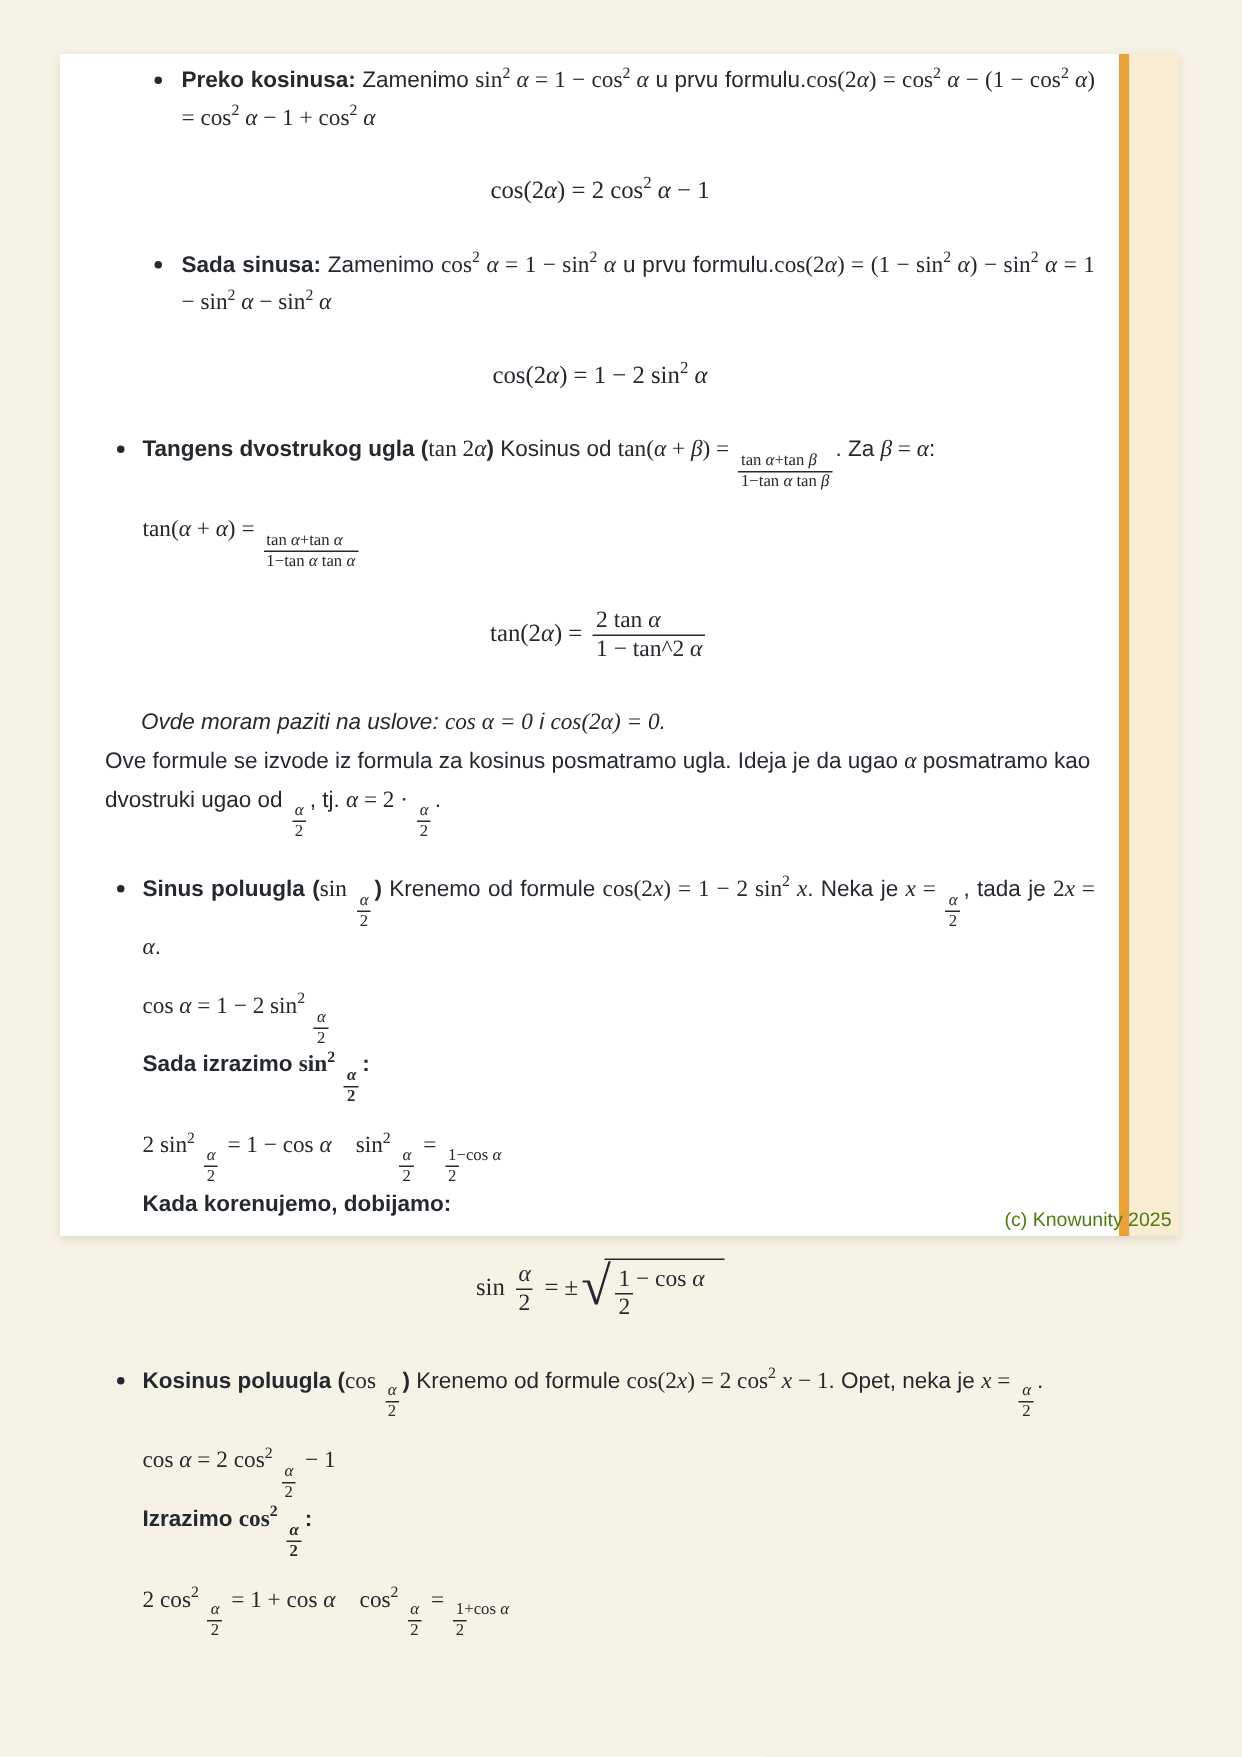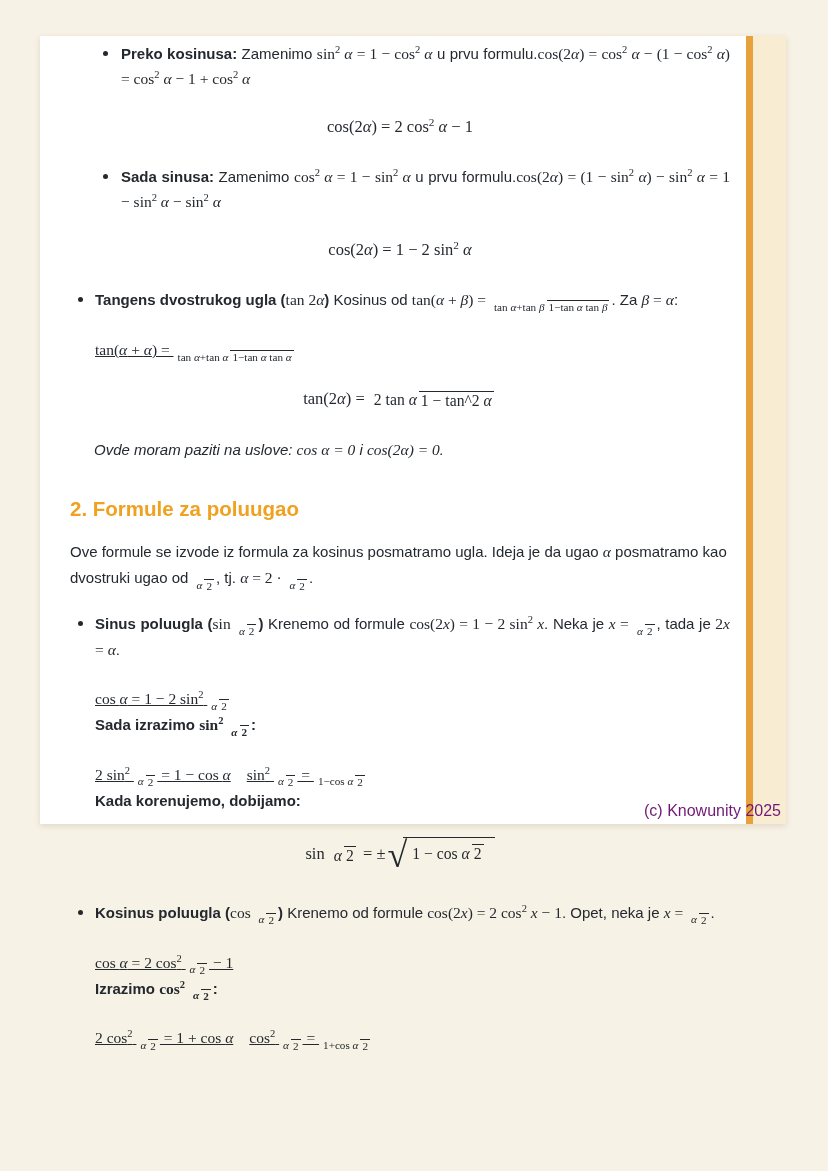--- a/index.html
+++ b/index.html
@@ -13,54 +13,54 @@
     background:#ffffff;box-shadow:0 2px 6px rgba(120,100,60,.18);
   }
   .stripe{position:absolute;top:0;bottom:0;right:33px;width:7px;background:#e9a13b;}
   .margin-strip{position:absolute;top:0;bottom:0;right:0;width:33px;background:#f8ecd3;}
   .content{position:absolute;left:30px;top:6px;width:660px;}
   
   .m{font-family:"Liberation Serif",serif;font-size:15.5px;}
   .m i{font-style:italic;}
   sup{font-size:.68em;line-height:0;}
   .frac{
-    display:inline-flex;flex-direction:row;align-items:center;
+    display:inline-flex;flex-direction:column;align-items:flex-start;
     font-size:.72em;line-height:1.15;vertical-align:-.5em;margin:0 2px;text-align:center;
   }
   .frac .fn{padding:0 2px;}
   .frac .fd{border-top:1px solid currentColor;padding:0 2px;}
   
   .bullet{display:flex;align-items:flex-start;}
   .dot{width:5px;height:5px;border-radius:50%;background:#24292f;flex:none;margin-top:9px;}
   .l2{padding-left:33px;margin:0 0 6px;}
   .l2 .dot{margin-right:13px;}
   .l1{padding-left:8px;}
   .l1 .dot{margin-right:12px;}
   .bcontent{flex:1;min-width:0;}
   .bt{margin:0;line-height:1.6;text-align:justify;}
   .bt b{font-weight:700;}
-  .eqline{margin:24px 0 0;line-height:1.55;text-decoration:underline;}
+  .eqline{margin:14px 0 0;line-height:1.55;}
   .tline{margin:0;line-height:1.6;font-weight:bold;}
   .gap2{margin-left:16px;}
   
   .display{
     text-align:center;font-family:"Liberation Serif",serif;font-size:16.5px;
     margin:24px 0 28px;line-height:1.25;
   }
   .display .m{font-size:16.5px;vertical-align:middle;display:inline-block;}
   .display .frac{font-size:.95em;vertical-align:middle;margin:0 3px;}
   .sqrt{display:inline-flex;align-items:flex-start;vertical-align:middle;margin-left:2px;}
   .sqrt-sym{font-family:"Liberation Serif",serif;font-size:36px;line-height:36px;font-weight:400;}
   .sqrt-body{border-top:1.4px solid #24292f;margin-left:-4px;padding:4px 8px 0 4px;}
   .note{font-style:italic;margin:2px 0 0 24px;line-height:1.6;}
   .h2{color:#f0a11f;font-size:20.5px;font-weight:700;margin:34px 0 16px;line-height:1.3;}
   .para{margin:0 0 20px;line-height:1.7;}
   .watermark{
     position:absolute;right:5px;bottom:4px;z-index:3;
-    font-size:16px;color:#701a75;
+    font-size:13px;color:#4d7c0f;
   }
 </style>
 </head>
 <body>
 
 <div class="paper">
   <div class="content">
 
     <div class="bullet l2">
       <span class="dot"></span>
@@ -94,21 +94,20 @@
       </div>
     </div>
 
     <div class="display"><span class="m">tan(2<i>α</i>) = <span class="frac">
             <span class="fn">2 tan <i>α</i></span>
             <span class="fd">1 − tan^2 <i>α</i></span>
           </span></span></div>
 
     <p class="note"><span>Ovde moram paziti na uslove: </span><span class="m">cos <i>α</i> = 0</span><span> i </span><span class="m">cos(2<i>α</i>) = 0</span><span>.</span></p>
 
-    <h2 class="h2">2. Formule za poluugao</h2>
 
     <p class="para"><span>Ove formule se izvode iz formula za kosinus posmatramo ugla. Ideja je da ugao </span><span class="m"><i>α</i></span><span> posmatramo kao dvostruki ugao od </span><span class="m"><span class="frac">
             <span class="fn"><i>α</i></span>
             <span class="fd">2</span>
           </span></span><span>, tj. </span><span class="m"><i>α</i> = 2 · <span class="frac">
             <span class="fn"><i>α</i></span>
             <span class="fd">2</span>
           </span></span><span>.</span></p>
 
     <div class="bullet l1">

